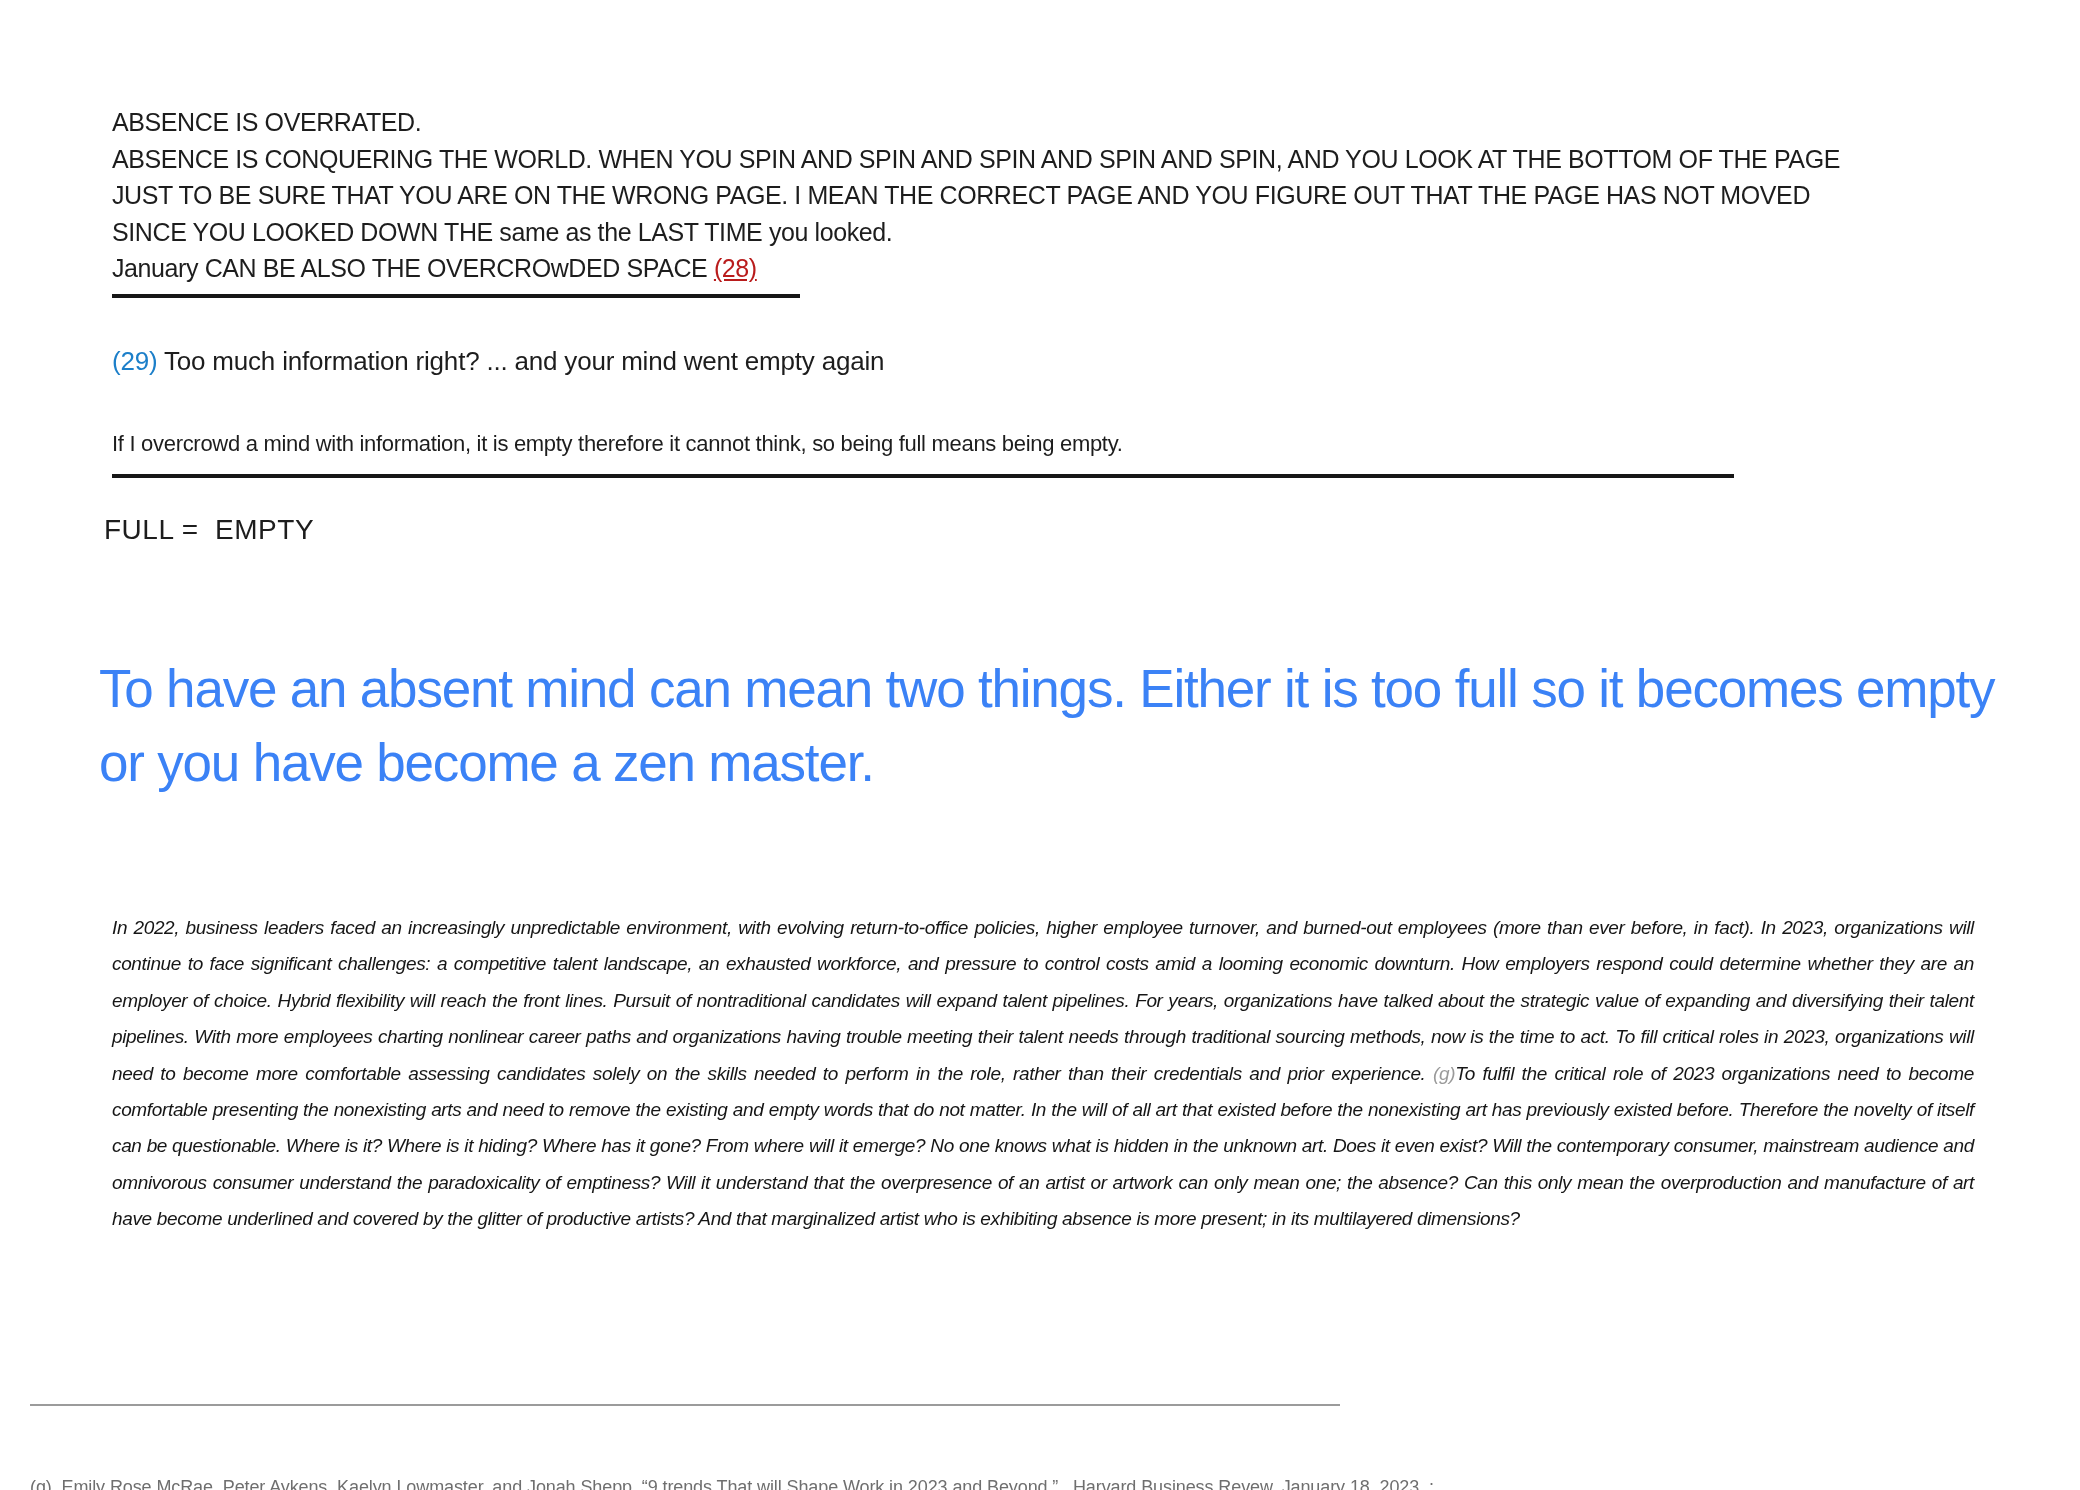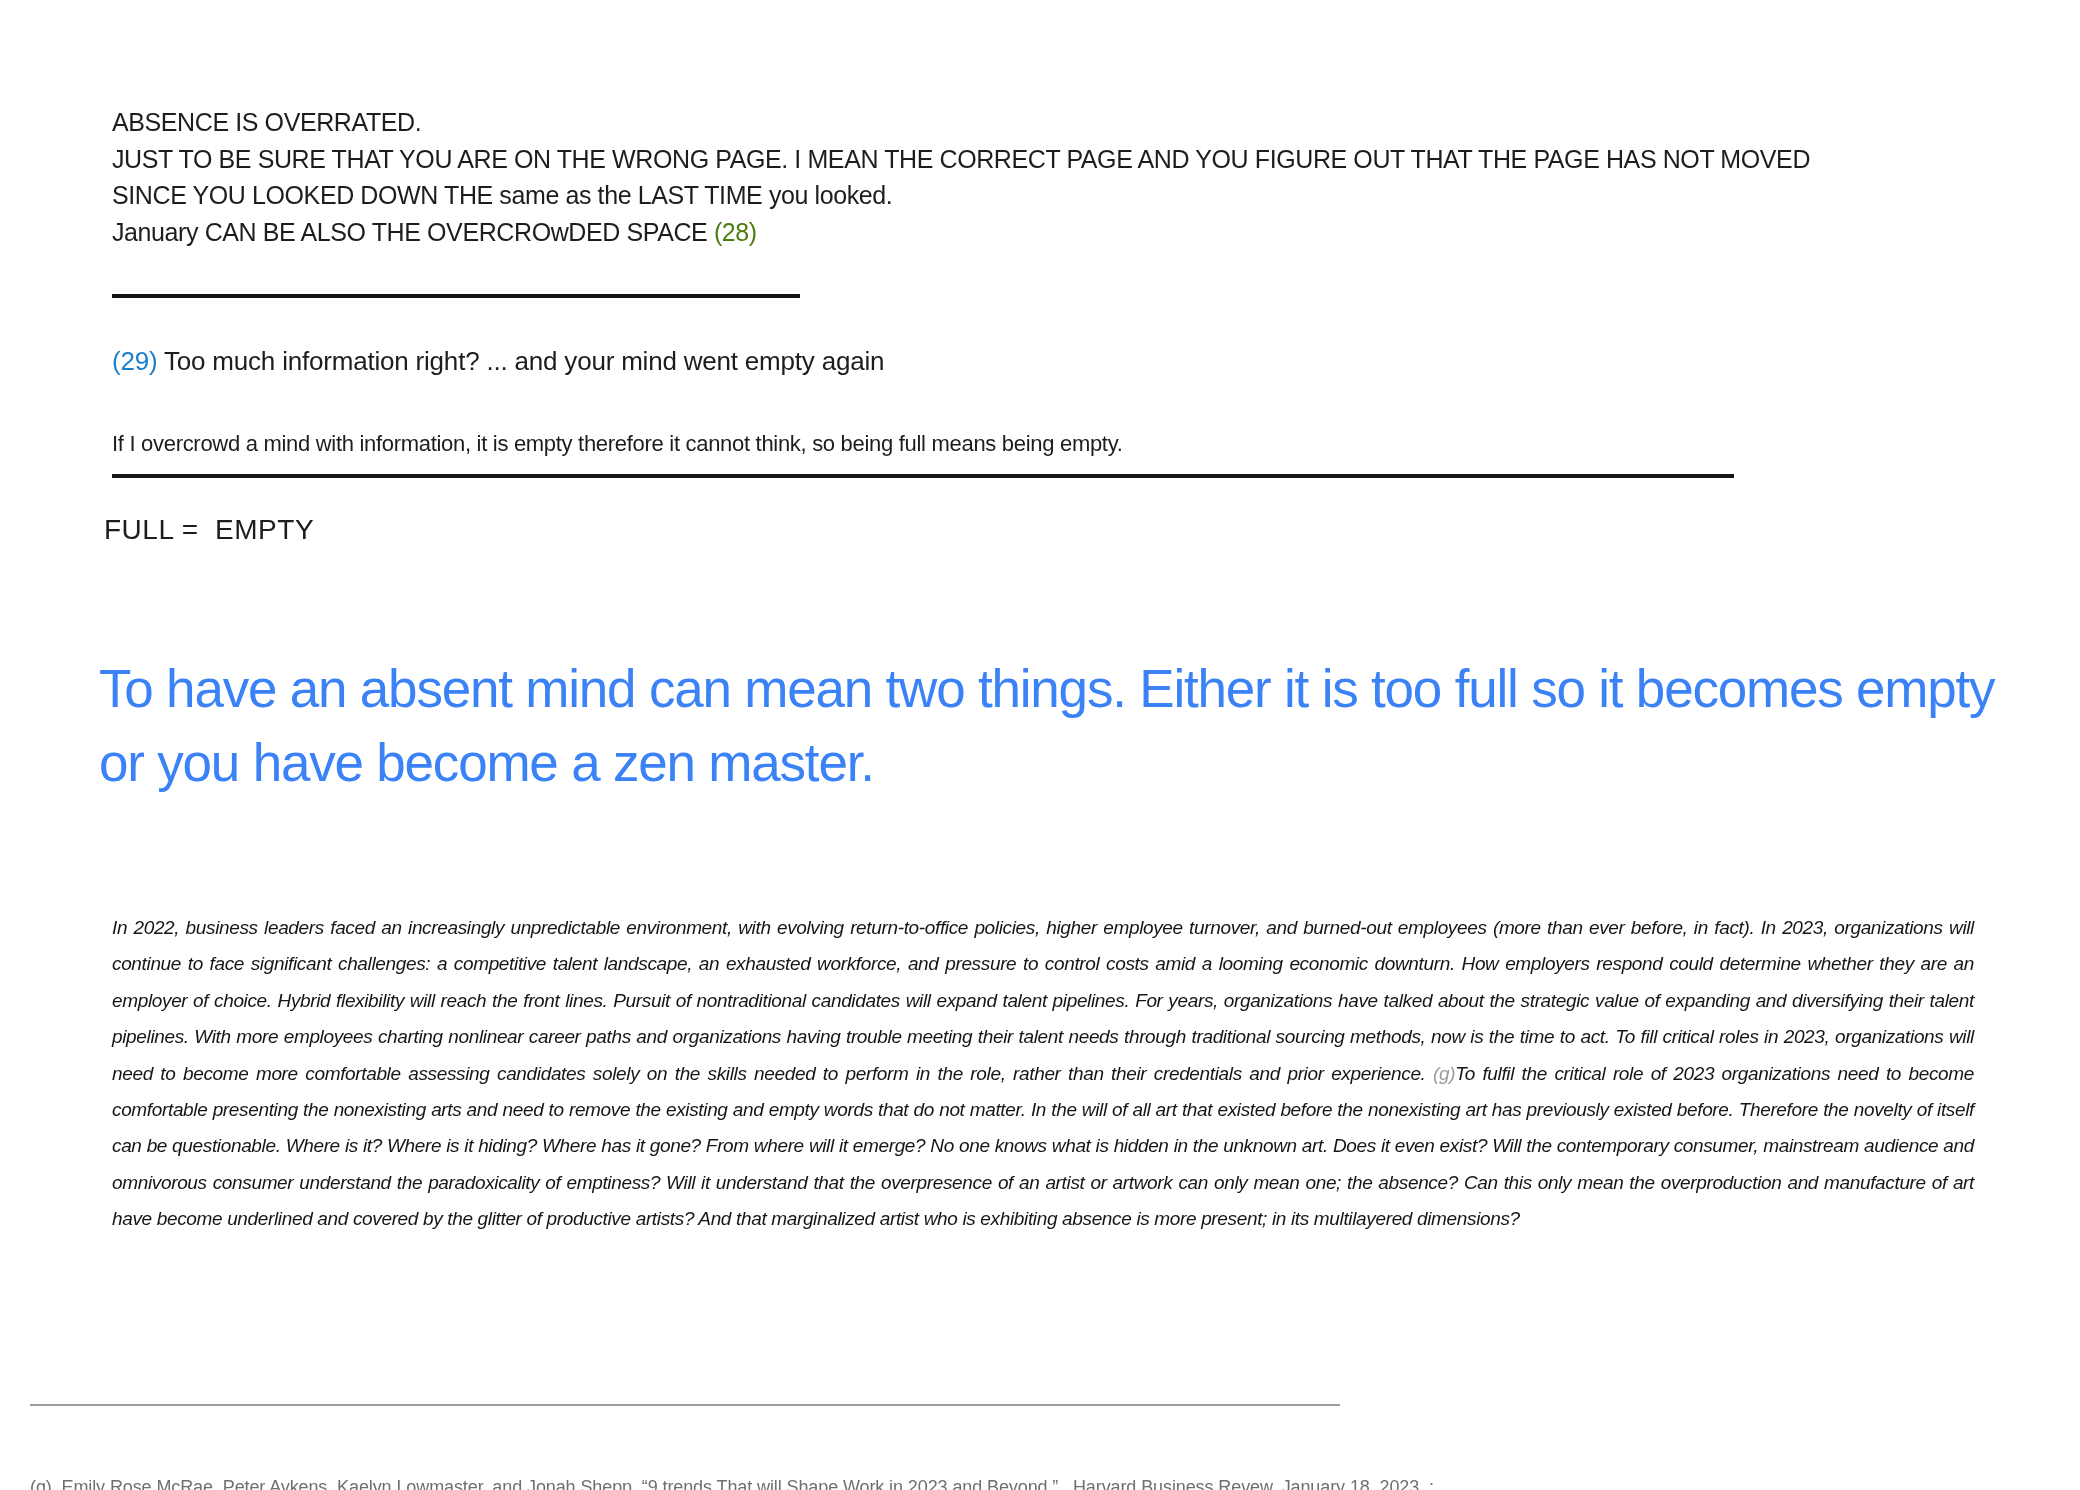--- a/index.html
+++ b/index.html
@@ -15,21 +15,21 @@
   .caps-block {
     position: absolute;
     left: 112px;
     top: 104px;
     font-size: 25px;
     line-height: 36.6px;
     letter-spacing: -0.4px;
     color: #1d1d1d;
     white-space: nowrap;
   }
-  .ref-green { color: #4d7c0f; }
+  .ref-green { color: #b91c1c; text-decoration: underline; }
   .ref-blue  { color: #1c7fc9; }
   .rule { position: absolute; background: #161616; }
   .rule-caps      { left: 112px; top: 294px; width: 688px;  height: 4px; }
   .rule-statement { left: 112px; top: 474px; width: 1622px; height: 4px; }
   .rule-footnote  { left: 30px;  top: 1404px; width: 1310px; height: 2px; background: #9b9b9b; }
   .note29 {
     position: absolute;
     left: 112px;
     top: 312px;
     font-size: 26px;
@@ -87,20 +87,21 @@
     white-space: pre-wrap;
   }
 </style>
 </head>
 <body>
 
 <div class="page">
 
   <div class="caps-block">
     <div class="caps-line">ABSENCE IS OVERRATED.</div>
+    <div class="caps-line">ABSENCE IS CONQUERING THE WORLD. WHEN YOU SPIN AND SPIN AND SPIN AND SPIN AND SPIN, AND YOU LOOK AT THE BOTTOM OF THE PAGE</div>
     <div class="caps-line">JUST TO BE SURE THAT YOU ARE ON THE WRONG PAGE. I MEAN THE CORRECT PAGE AND YOU FIGURE OUT THAT THE PAGE HAS NOT MOVED</div>
     <div class="caps-line">SINCE YOU LOOKED DOWN THE same as the LAST TIME you looked.</div>
     <div class="caps-line"><span>January CAN BE ALSO THE OVERCROwDED SPACE </span><span class="ref-green">(28)</span></div>
   </div>
 
   <div class="rule rule-caps"></div>
 
   <div class="note29"><span class="ref-blue">(29)</span><span> Too much information right? ... and your mind went empty again</span></div>
 
   <div class="statement">If I overcrowd a mind with information, it is empty therefore it cannot think, so being full means being empty.</div>

